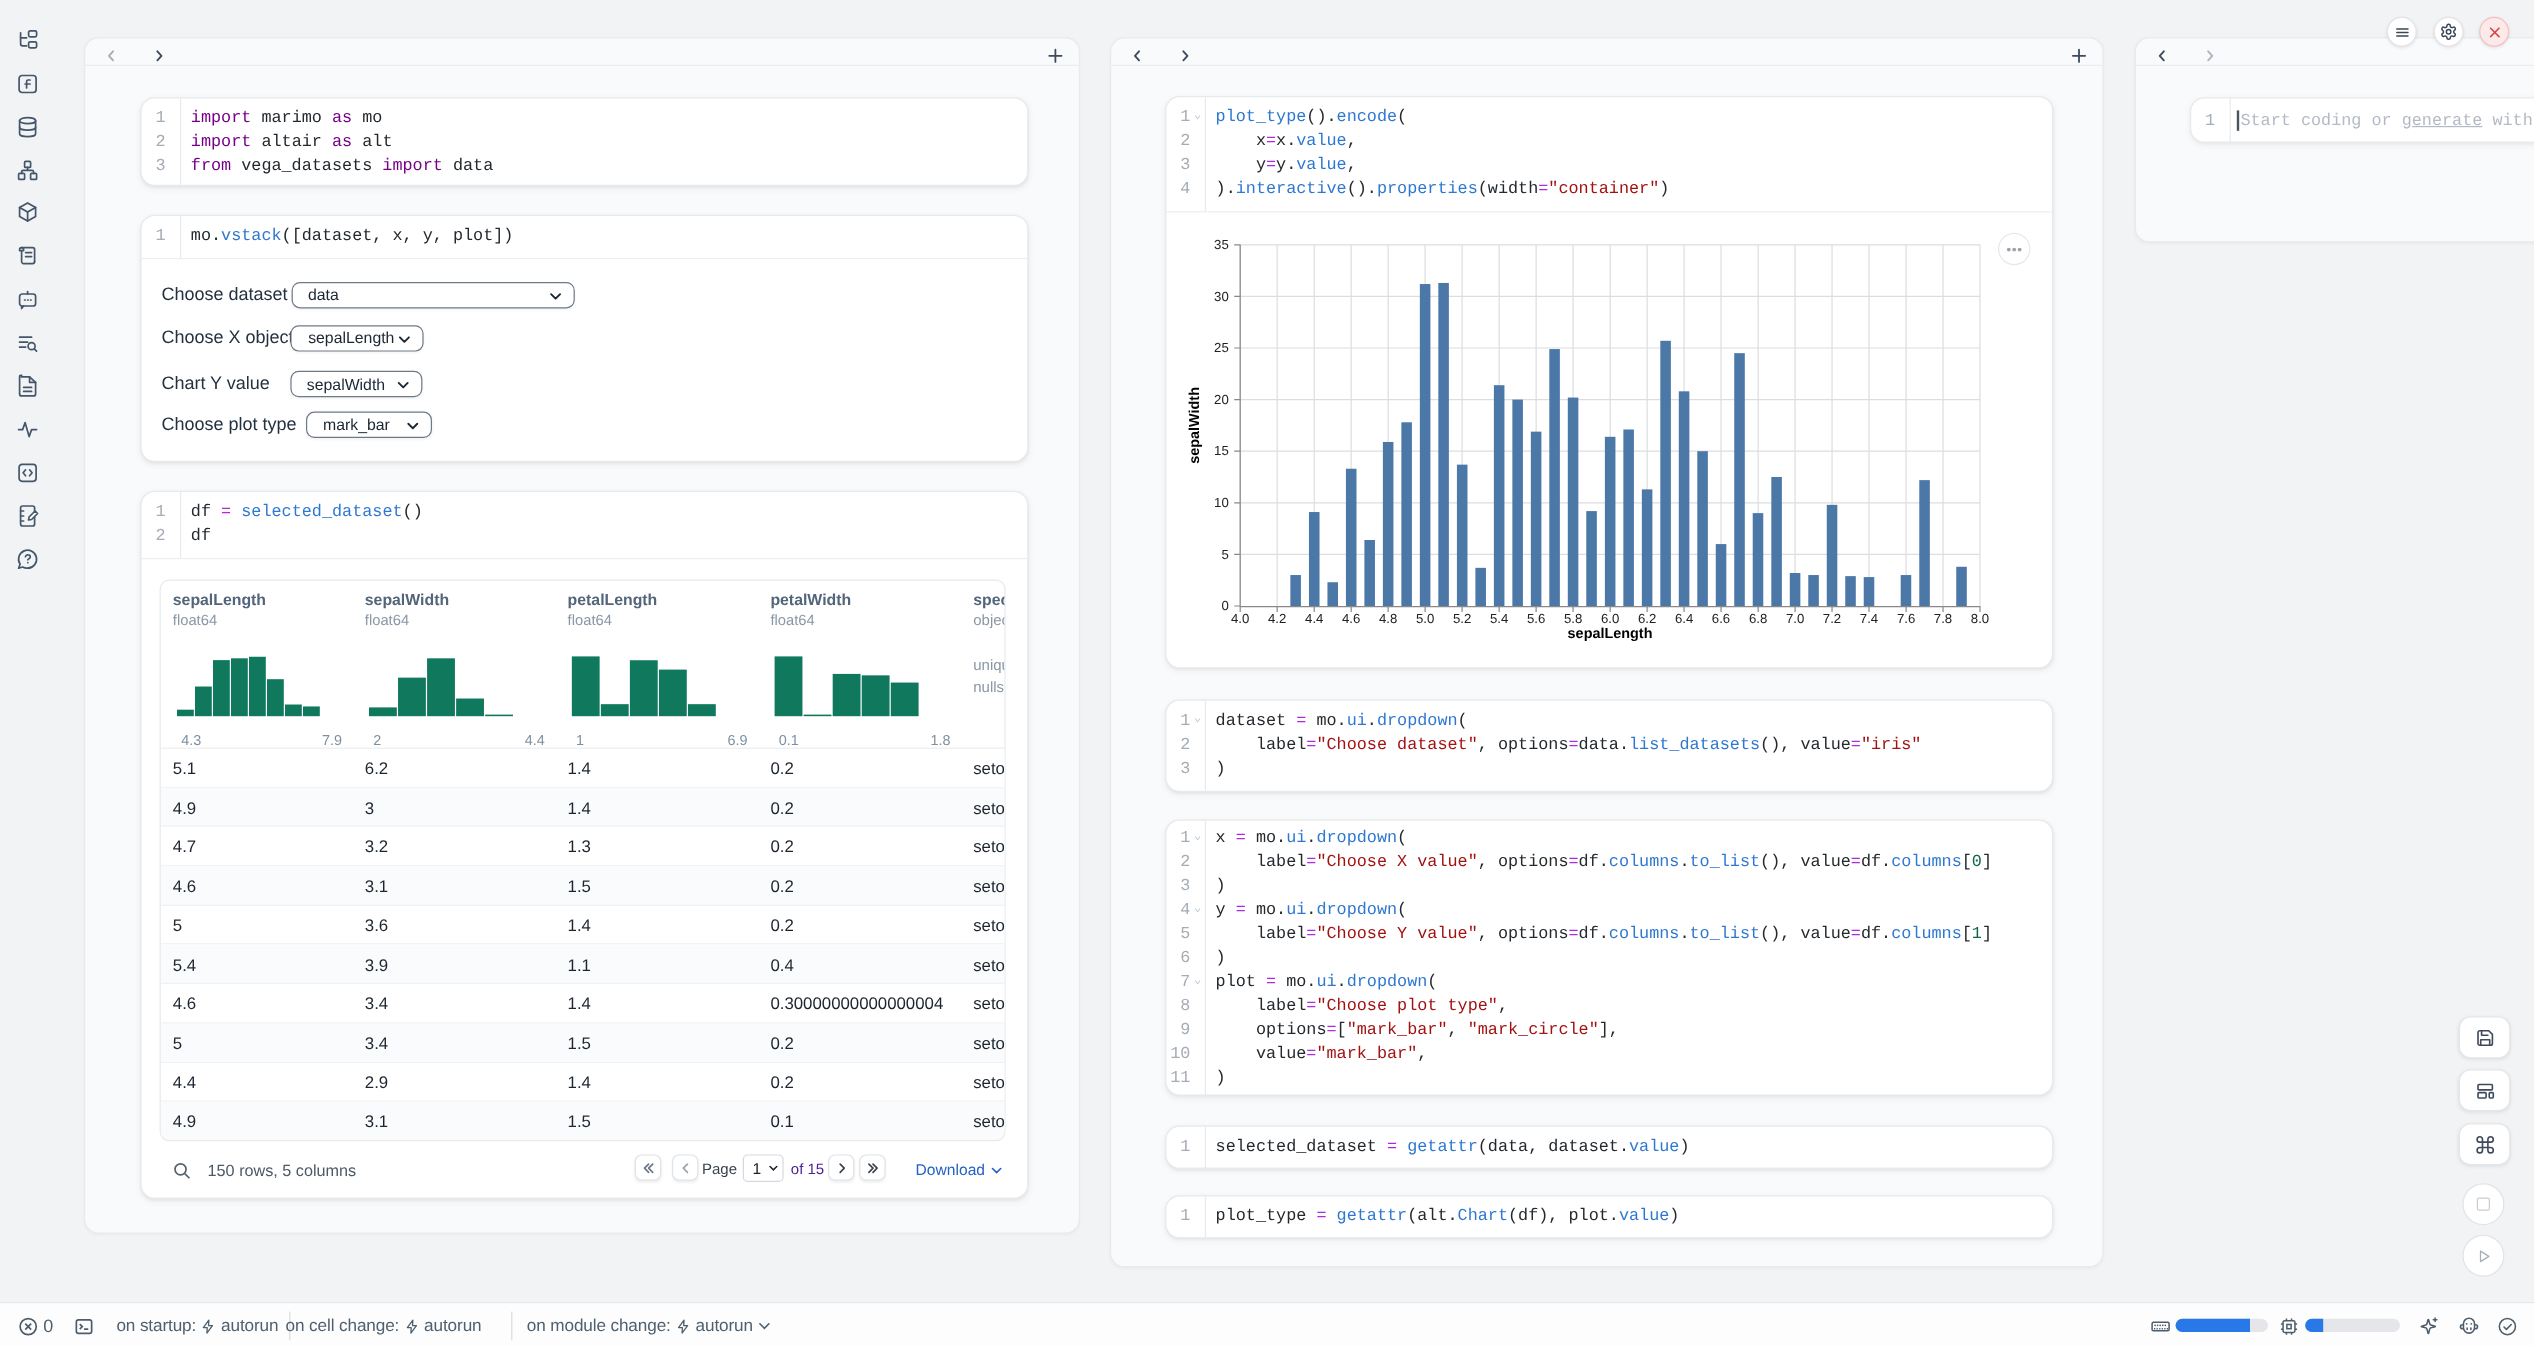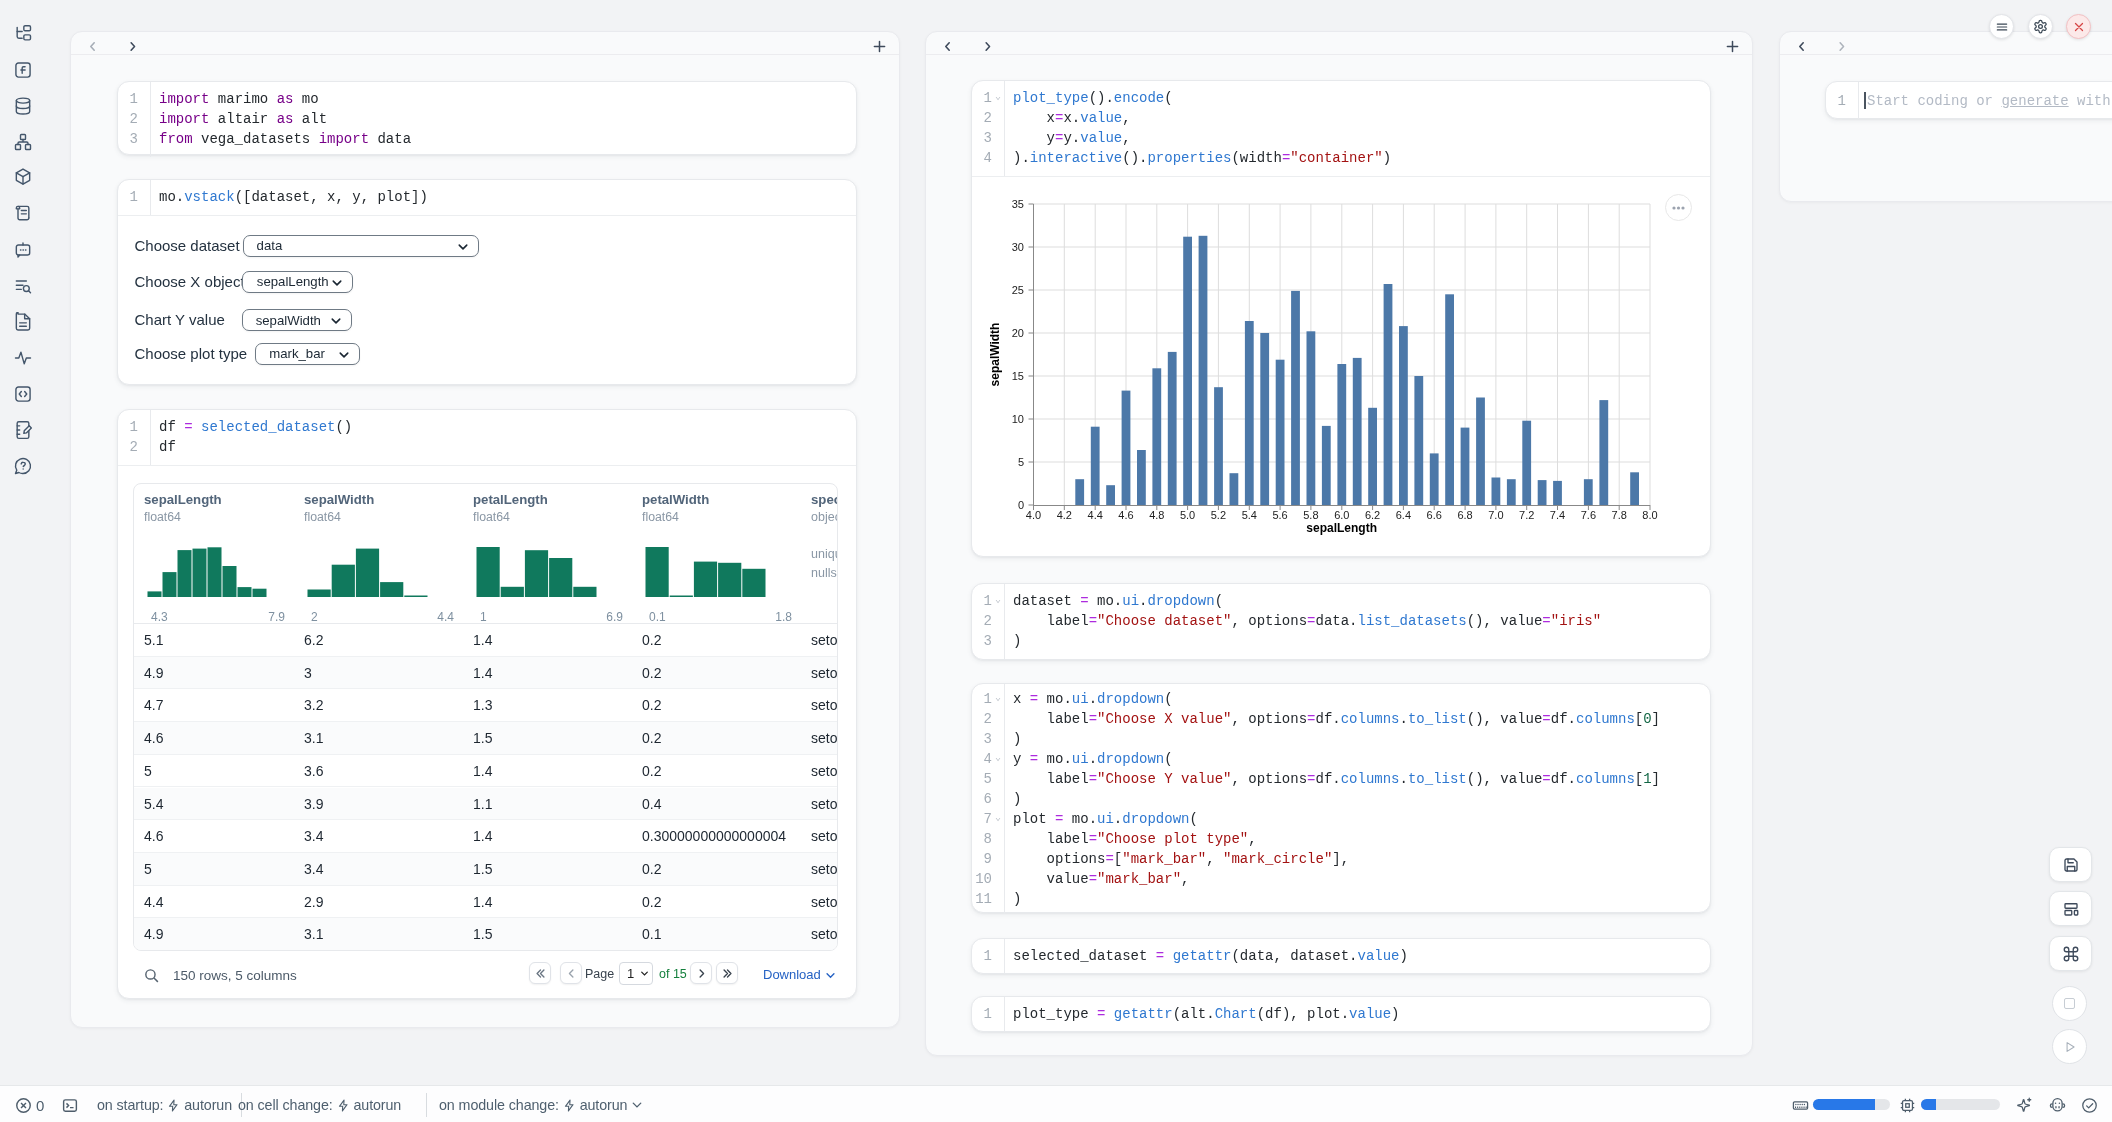--- a/index.html
+++ b/index.html
@@ -341,21 +341,21 @@
             <path d="M11.5 4.5l-5 5 5 5" fill="none" stroke="#9aa3ad" stroke-width="2" stroke-linecap="round" stroke-linejoin="round"></path>
           </svg>
         </span>
 <span style="position:absolute;left:467px;top:16px;font-size:12.5px;color:#38424d">Page</span>
 <span style="position:absolute;left:501px;top:11px;width:34px;height:23px;border:1px solid #d5d9df;border-radius:4px;background:#fff;display:inline-flex;align-items:center;font-size:13px;color:#222">
           <span style="padding-left:7px">1</span>
           <svg width="9" height="9" viewBox="0 0 16 16" style="margin-left:6px">
             <path d="M3 5.5l5 5 5-5" fill="none" stroke="#222" stroke-width="2.2" stroke-linecap="round"></path>
           </svg>
         </span>
-<span style="position:absolute;left:541px;top:16px;font-size:12.5px;color:#15803d">of 15</span>
+<span style="position:absolute;left:541px;top:16px;font-size:12.5px;color:#4c1d95">of 15</span>
 <span class="pgbtn" style="position:absolute;left:572px;top:11px">
           <svg width="13" height="13" viewBox="0 0 19 19">
             <path d="M7.5 4.5l5 5-5 5" fill="none" stroke="#39434e" stroke-width="2" stroke-linecap="round" stroke-linejoin="round"></path>
           </svg>
         </span>
 <span class="pgbtn" style="position:absolute;left:598px;top:11px">
           <svg width="13" height="13" viewBox="0 0 19 19">
             <path d="M4.5 4.5l5 5-5 5M9.5 4.5l5 5-5 5" fill="none" stroke="#39434e" stroke-width="2" stroke-linecap="round" stroke-linejoin="round"></path>
           </svg>
         </span>

